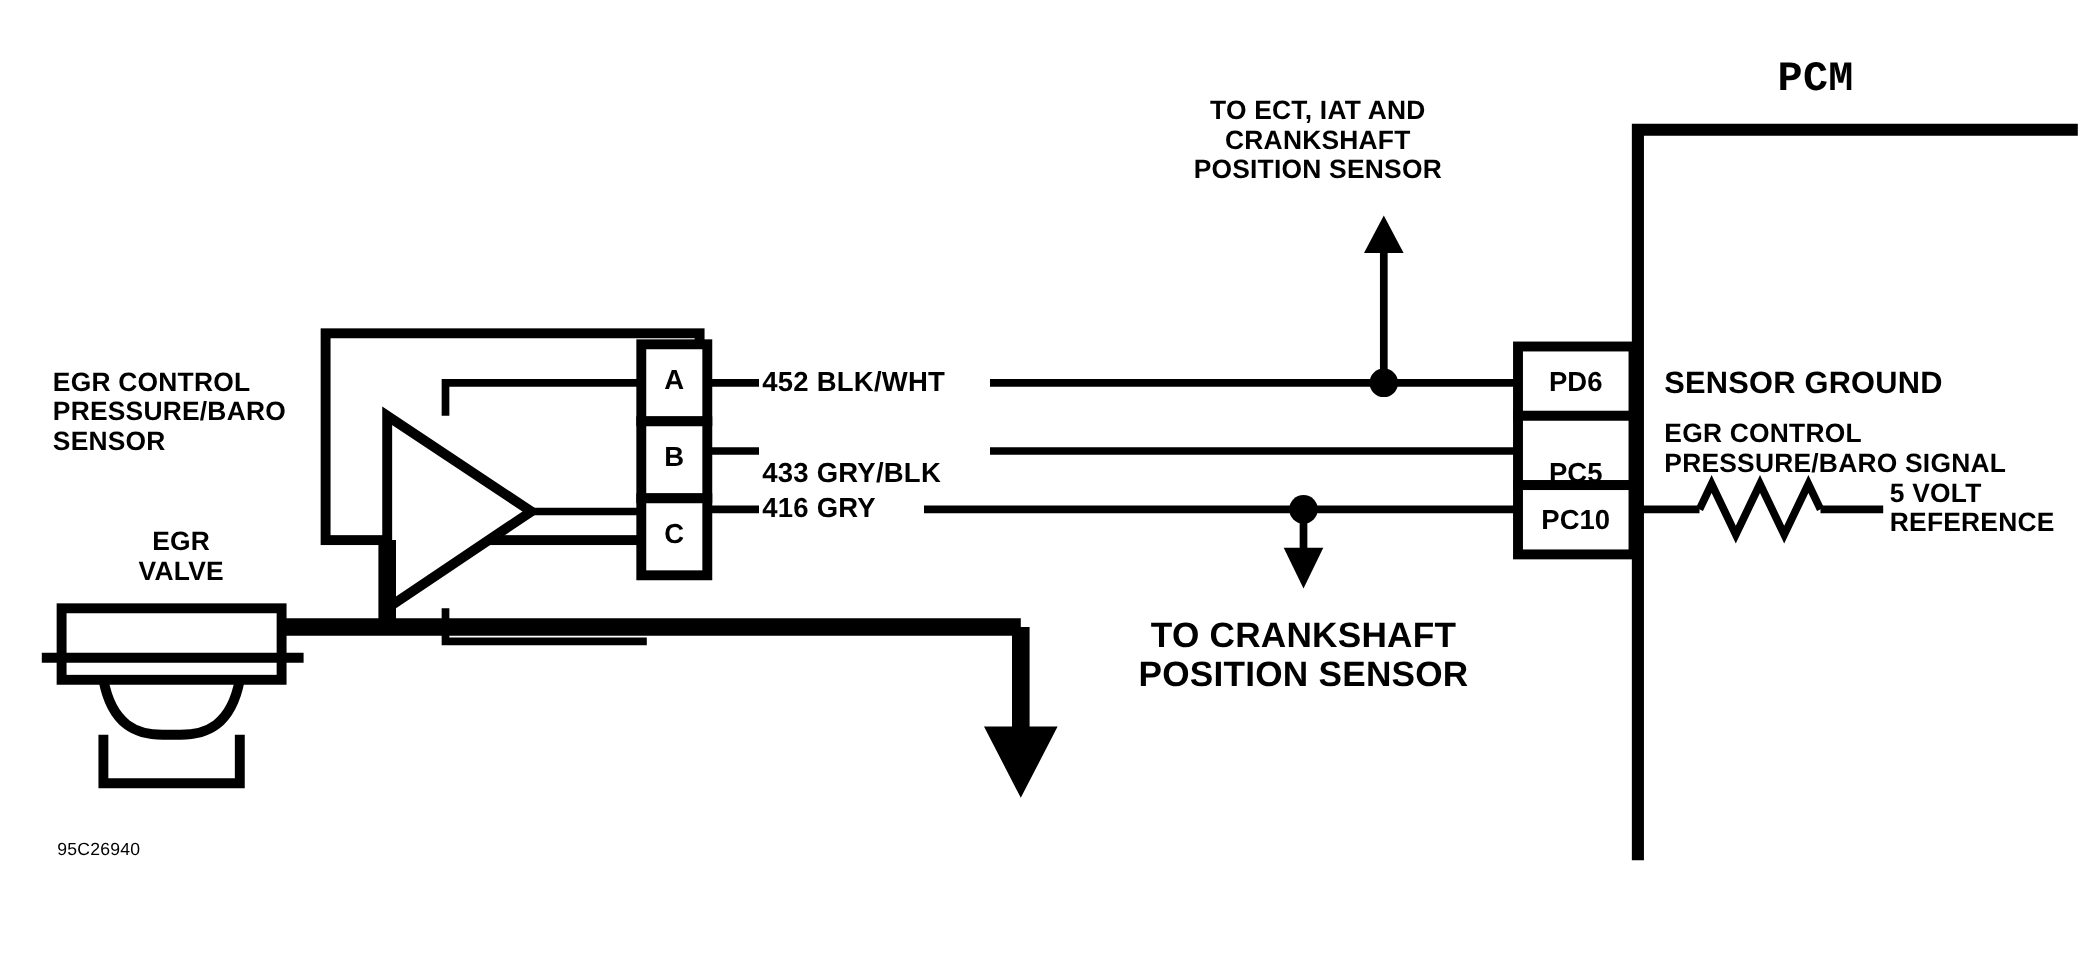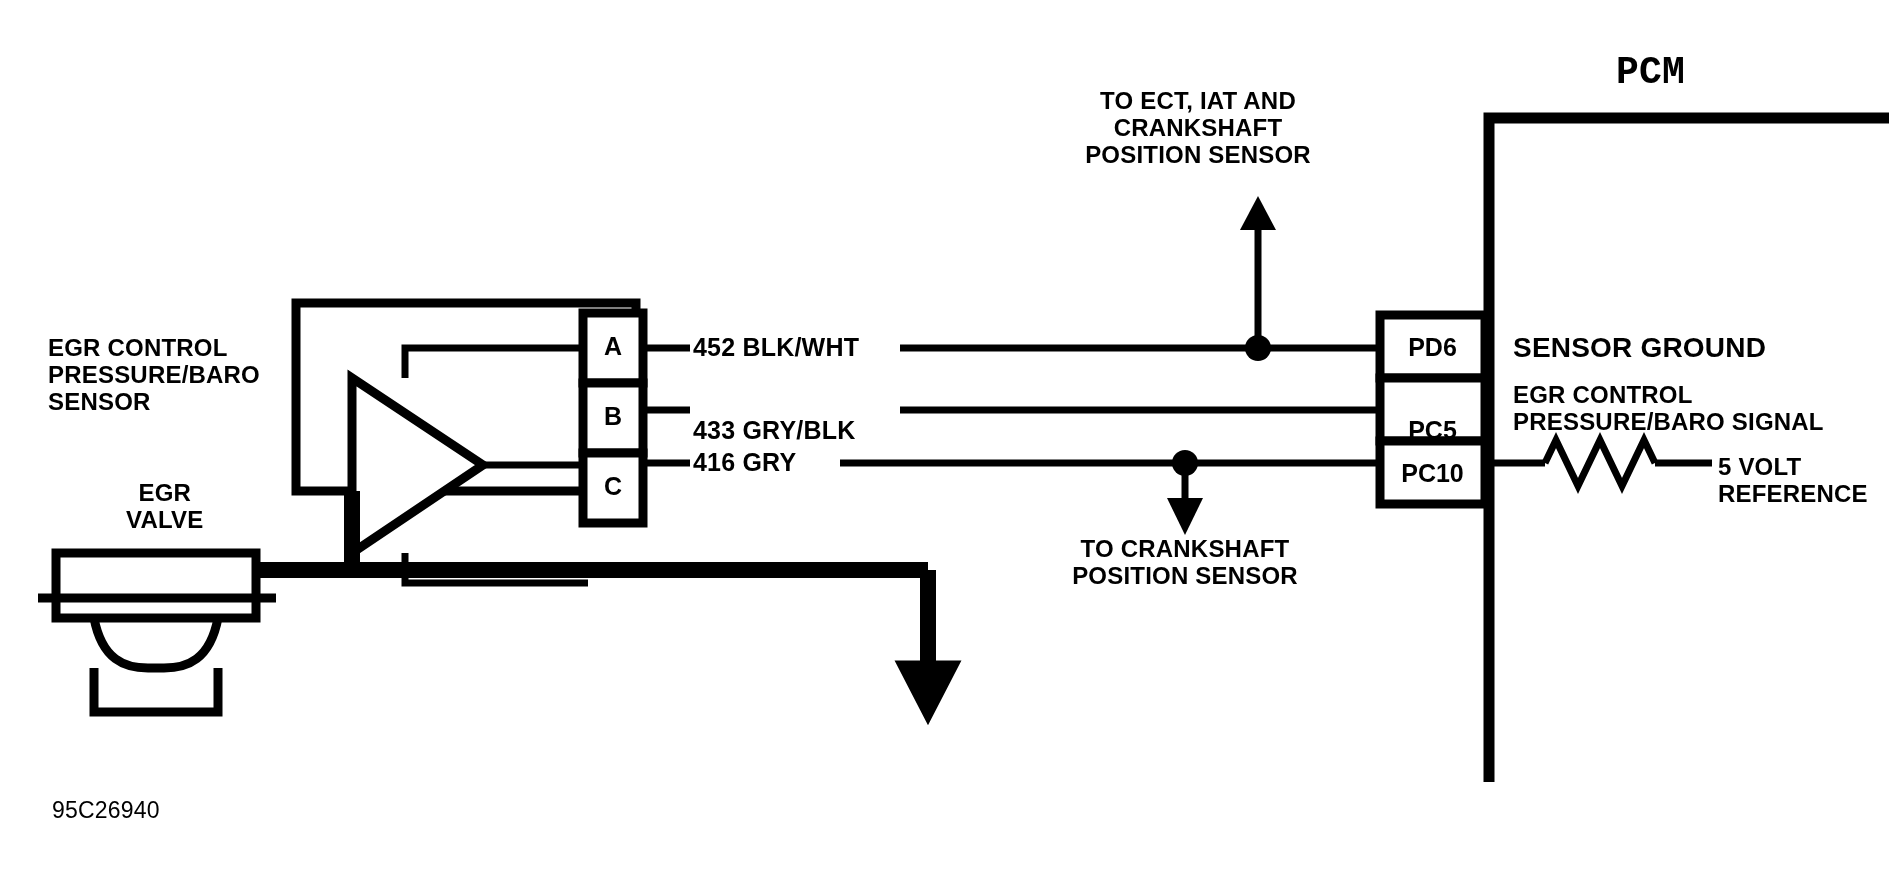--- a/index.html
+++ b/index.html
@@ -85,24 +85,24 @@
   <div class="lbl" style="left:693px;top:416px;font-size:25px;">433 GRY/BLK</div>
   <div class="lbl" style="left:693px;top:448px;font-size:25px;">416 GRY</div>
 
   <div class="pin-txt" style="left:1380px;top:333px;width:105px;text-align:center;font-size:25px;">PD6</div>
   <div class="pin-txt" style="left:1380px;top:396px;width:105px;text-align:center;font-size:25px;margin-top:20px;">PC5</div>
   <div class="pin-txt" style="left:1380px;top:459px;width:105px;text-align:center;font-size:25px;">PC10</div>
 
   <div class="lbl" style="left:1513px;top:332px;font-size:28px;">SENSOR GROUND</div>
   <div class="lbl" style="left:1513px;top:382px;font-size:24px;">EGR CONTROL
 PRESSURE/BARO SIGNAL</div>
-  <div class="lbl" style="left:1718px;top:454px;font-size:24px;">5 VOLT
+  <div class="lbl" style="left:1718px;top:436px;font-size:24px;">5 VOLT
 REFERENCE</div>
 
   <div class="lbl" style="left:1018px;top:88px;width:360px;text-align:center;font-size:24px;">TO ECT, IAT AND
 CRANKSHAFT
 POSITION SENSOR</div>
-  <div class="lbl" style="left:985px;top:536px;width:400px;text-align:center;font-size:24px;">TO CRANKSHAFT
+  <div class="lbl" style="left:985px;top:560px;width:400px;text-align:center;font-size:32px;">TO CRANKSHAFT
 POSITION SENSOR</div>
 
-  <div class="lbl" style="left:52px;top:798px;font-size:23px;font-weight:normal;">95C26940</div>
+  <div class="lbl" style="left:52px;top:764px;font-size:16px;font-weight:normal;">95C26940</div>
 
 </div>
 
 </body></html>

